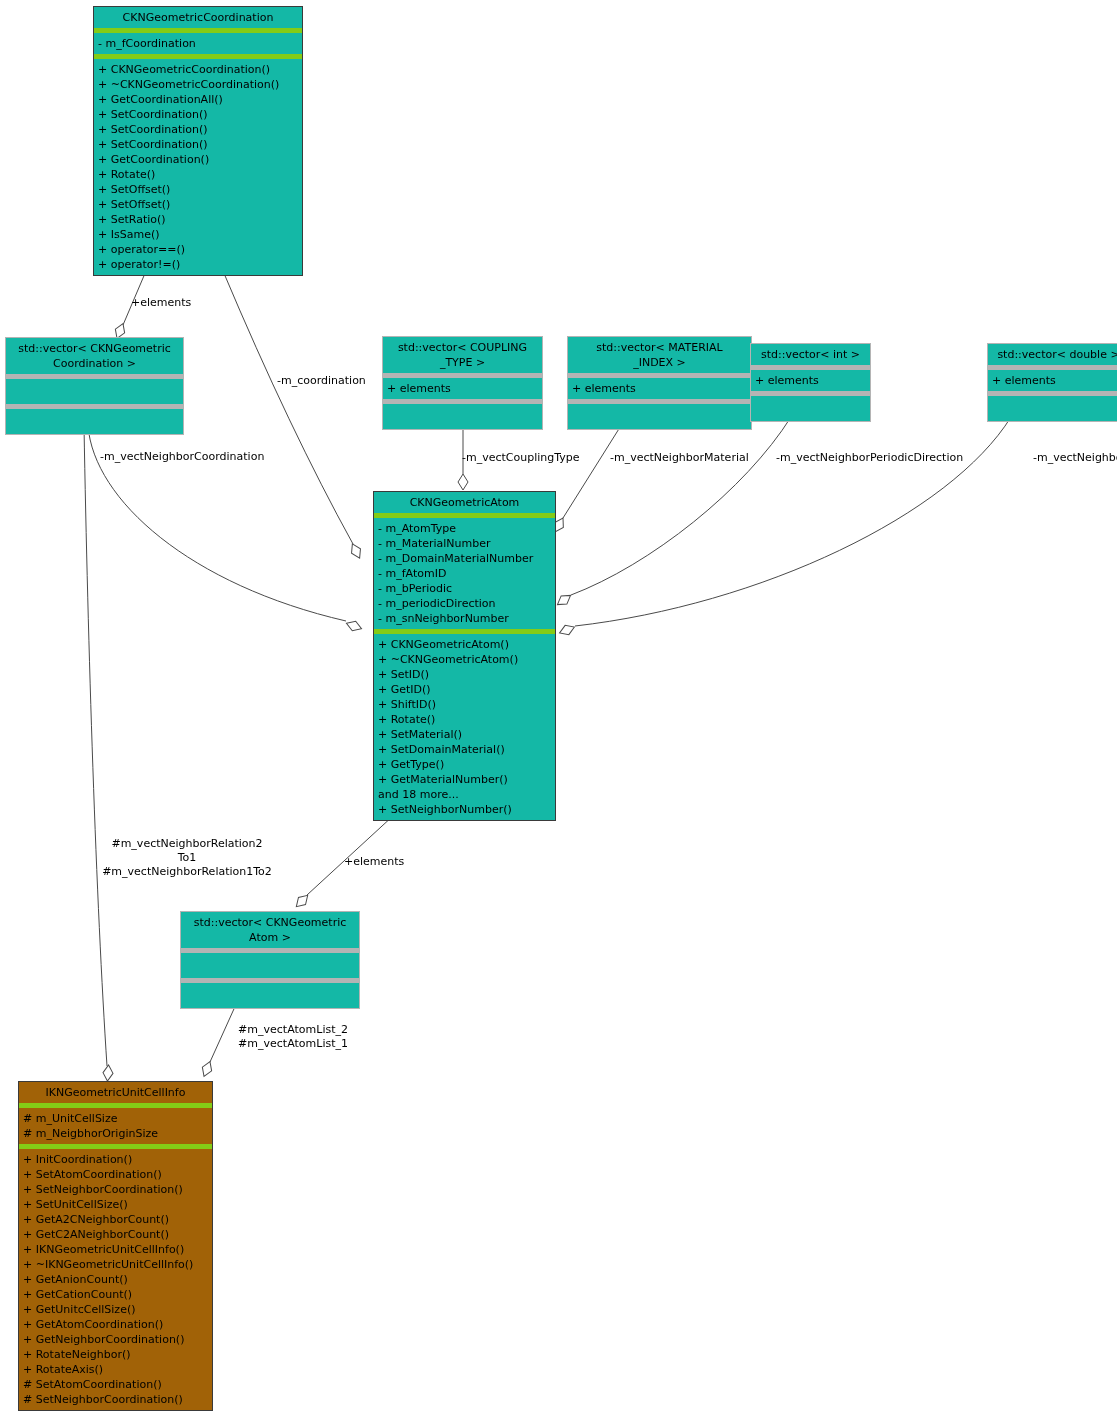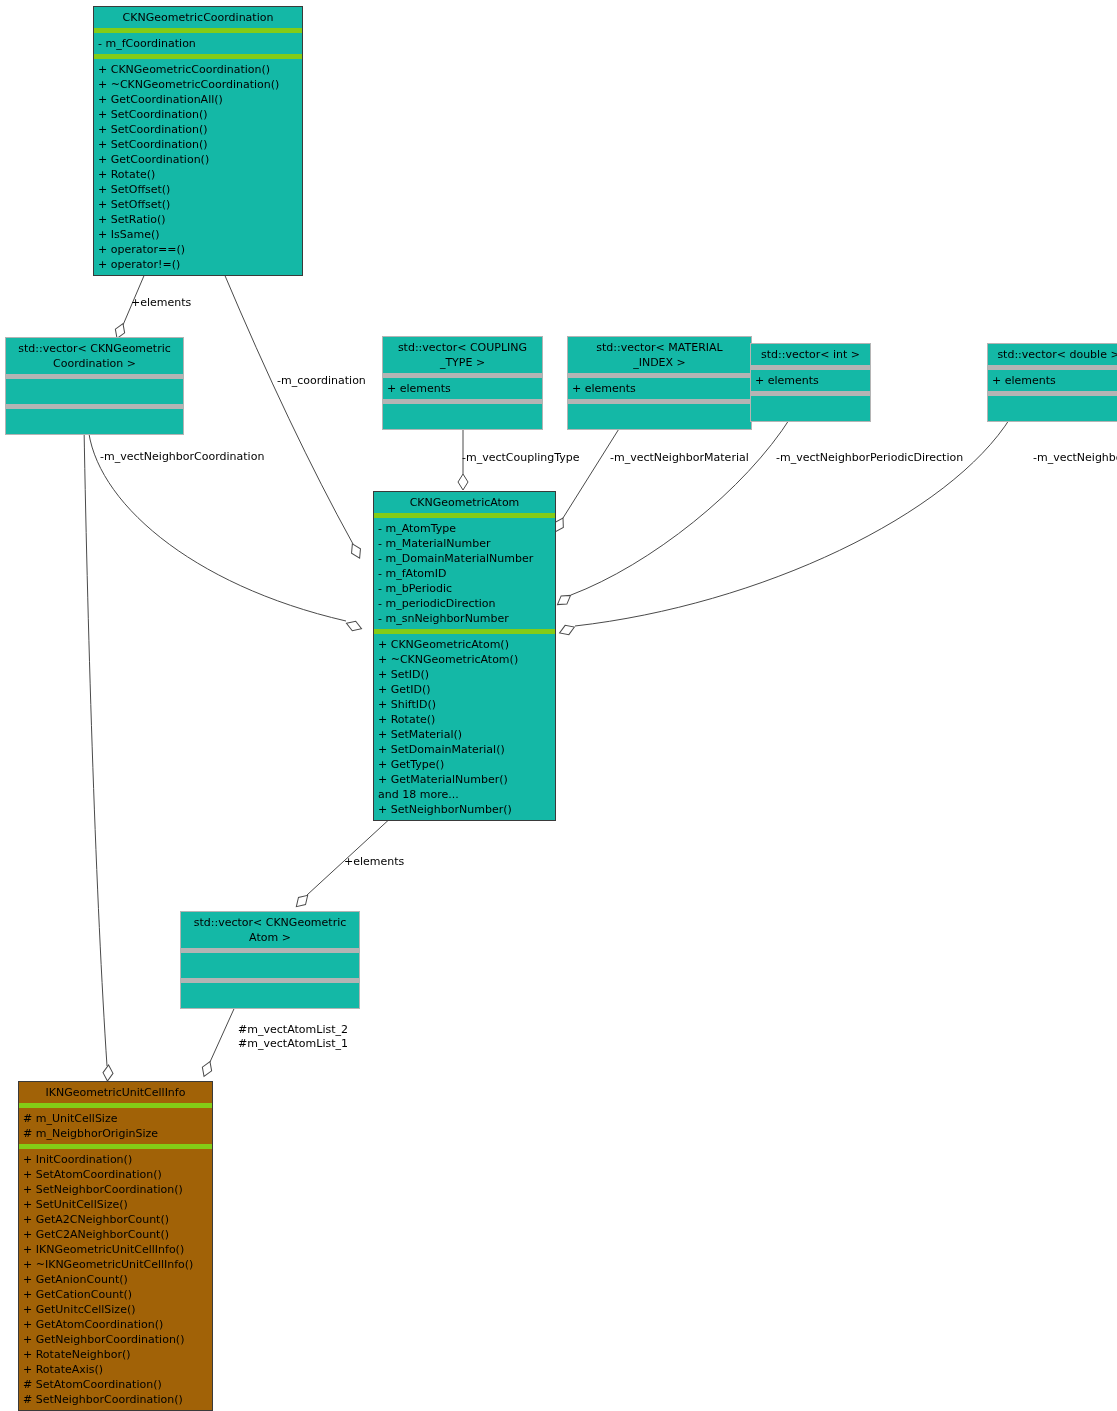--- a/index.html
+++ b/index.html
@@ -206,20 +206,25 @@
   <div class="elabel" style="left:100px; top:450px;text-align:right;">-m_vectNeighborCoordination</div>
 
   <div class="elabel" style="left:462px; top:451px;">-m_vectCouplingType</div>
 
   <div class="elabel" style="left:610px; top:451px;">-m_vectNeighborMaterial</div>
 
   <div class="elabel" style="left:776px; top:451px;">-m_vectNeighborPeriodicDirection</div>
 
   <div class="elabel" style="left:995px; top:451px;margin-left:38px;">-m_vectNeighbor</div>
 
+  <div class="elabel multi" style="left:96px; top:837px; width:182px;">
+      <div class="lline">#m_vectNeighborRelation2</div>
+      <div class="lline">To1</div>
+      <div class="lline">#m_vectNeighborRelation1To2</div>
+    </div>
 
   <div class="elabel" style="left:344px; top:855px;">+elements</div>
 
   <div class="elabel multi" style="left:228px; top:1023px; width:120px; text-align:right;">
       <div class="lline">#m_vectAtomList_2</div>
       <div class="lline">#m_vectAtomList_1</div>
     </div>
 
 </div>
 

